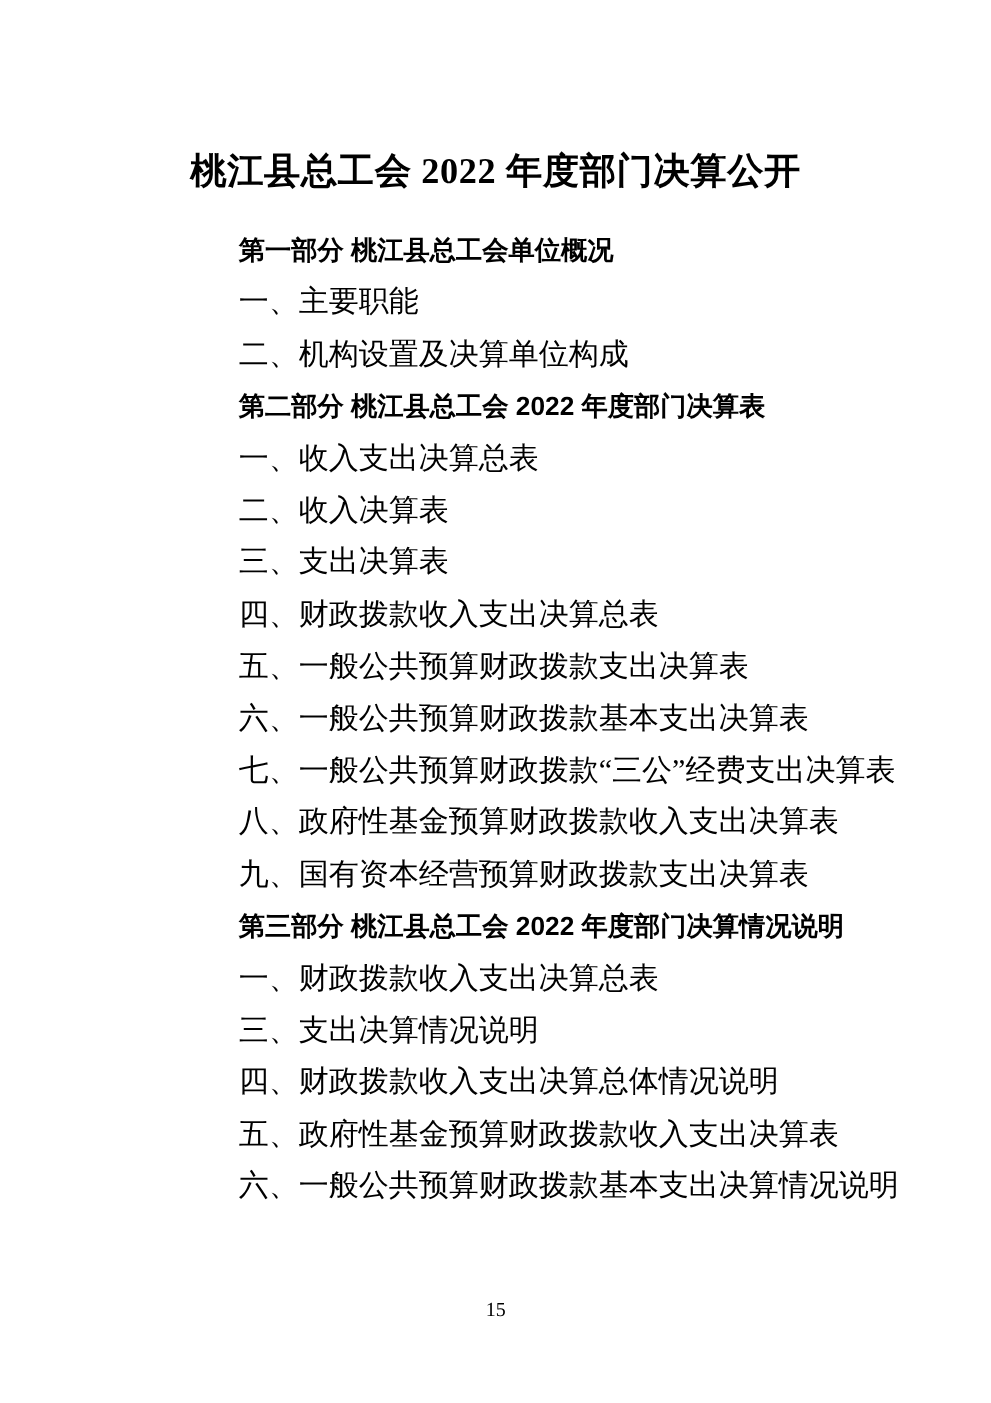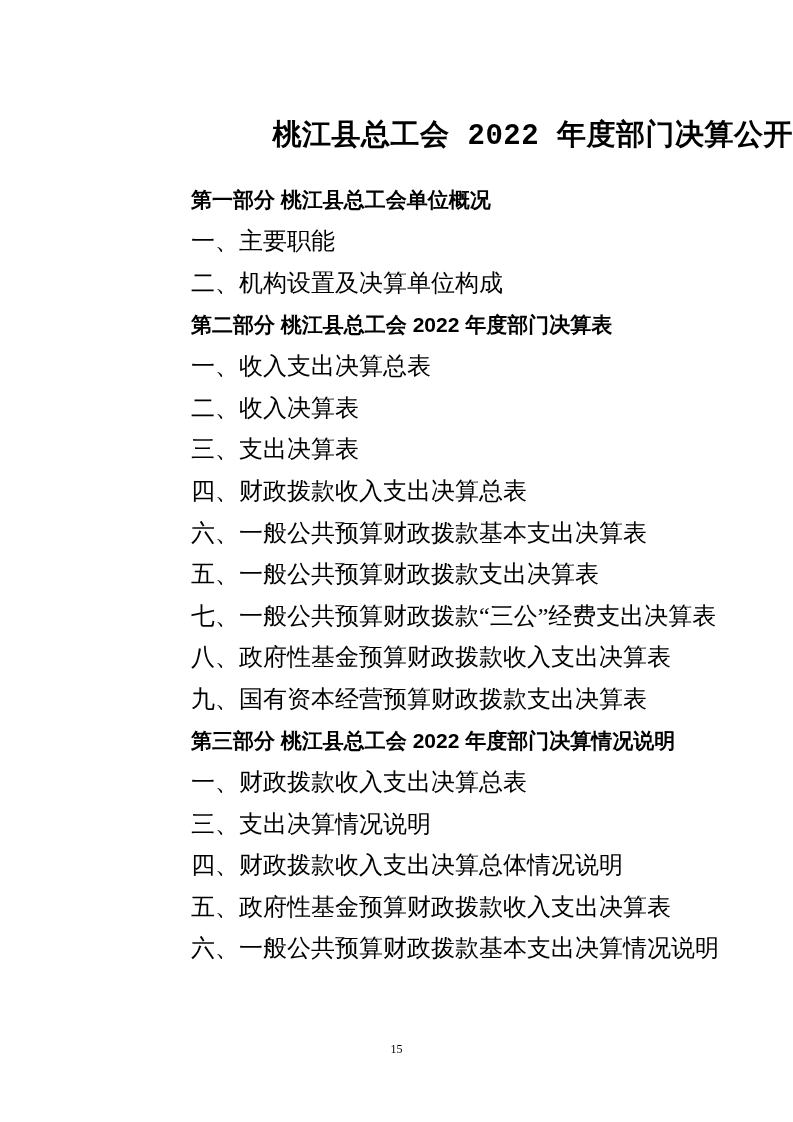--- a/index.html
+++ b/index.html
@@ -13,22 +13,22 @@
     height: 1122px;
     background: #ffffff;
     color: #000000;
     overflow: hidden;
   }
   .doc-title {
     position: absolute;
     top: 97px;
     left: 0;
     width: 100%;
-    text-align: right;
-    font-family: Liberation Mono, monospace;
+    text-align: center;
+    font-family: Liberation Serif, serif;
     font-weight: 700;
     font-size: 29px;
     line-height: 42px;
     letter-spacing: 0.5px;
     white-space: nowrap;
   }
   .toc {
     position: absolute;
     top: 179px;
     left: 148px;
@@ -51,43 +51,43 @@
     font-weight: 400;
     font-size: 24px;
   }
   .page-number {
     position: absolute;
     top: 1041px;
     left: 0;
     width: 100%;
     text-align: center;
     font-family: "Liberation Serif", serif;
-    font-size: 12px;
+    font-size: 16px;
     line-height: 16px;
   }
 </style>
 </head>
 <body>
 
 <div class="page">
 
   <h1 class="doc-title">桃江县总工会 2022 年度部门决算公开</h1>
 
   <div class="toc">
     <div class="line heading">第一部分 桃江县总工会单位概况</div>
     <div class="line item">一、主要职能</div>
     <div class="line item">二、机构设置及决算单位构成</div>
 
     <div class="line heading">第二部分 桃江县总工会 2022 年度部门决算表</div>
     <div class="line item">一、收入支出决算总表</div>
     <div class="line item">二、收入决算表</div>
     <div class="line item">三、支出决算表</div>
     <div class="line item">四、财政拨款收入支出决算总表</div>
+    <div class="line item">五、一般公共预算财政拨款支出决算表</div>
     <div class="line item">六、一般公共预算财政拨款基本支出决算表</div>
-    <div class="line item">五、一般公共预算财政拨款支出决算表</div>
     <div class="line item">七、一般公共预算财政拨款“三公”经费支出决算表</div>
     <div class="line item">八、政府性基金预算财政拨款收入支出决算表</div>
     <div class="line item">九、国有资本经营预算财政拨款支出决算表</div>
 
     <div class="line heading">第三部分 桃江县总工会 2022 年度部门决算情况说明</div>
     <div class="line item">一、财政拨款收入支出决算总表</div>
     <div class="line item">三、支出决算情况说明</div>
     <div class="line item">四、财政拨款收入支出决算总体情况说明</div>
     <div class="line item">五、政府性基金预算财政拨款收入支出决算表</div>
     <div class="line item">六、一般公共预算财政拨款基本支出决算情况说明</div>

